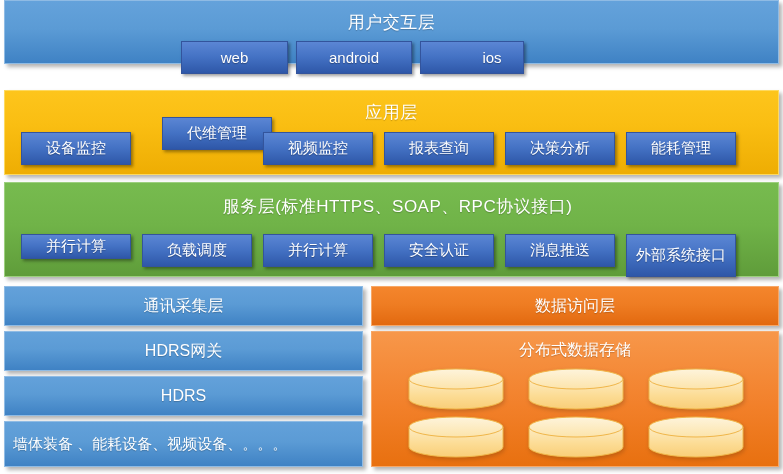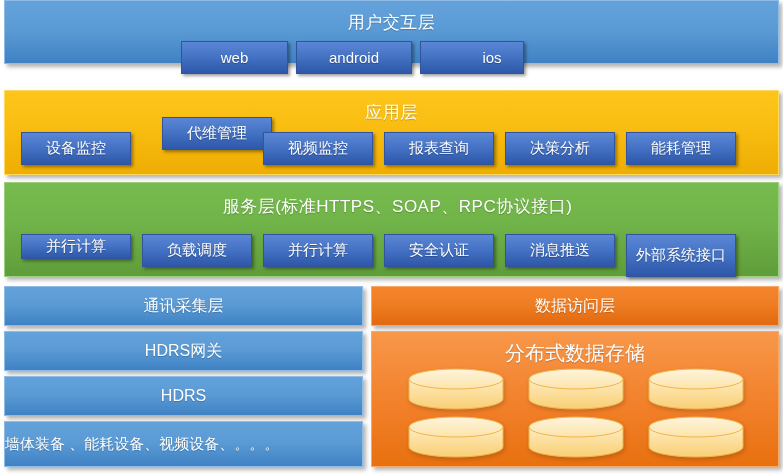--- a/index.html
+++ b/index.html
@@ -85,21 +85,21 @@
     display:flex;
     align-items:center;
     justify-content:center;
     white-space:nowrap;
     box-shadow:3px 3px 4px rgba(0,0,0,.30);
     text-shadow:0 1px 1px rgba(0,0,0,.22);
   }
   #lbar-0{top:286px;height:40px;}
   #lbar-1{top:331px;height:40px;}
   #lbar-2{top:376px;height:40px;}
-  #lbar-3{top:421px;height:46px;justify-content:flex-start;font-size:15px;}
+  #lbar-3{top:421px;height:46px;justify-content:flex-start;padding-left:8px;font-size:15px;}
 
   
   .obar{
     position:absolute;
     box-sizing:border-box;
     left:371px;width:408px;
     background:linear-gradient(180deg,#f4852c 0%,#ef7d23 45%,#e2690f 100%);
     border:1px solid #f7a766;
     color:#ffffff;
     box-shadow:3px 3px 4px rgba(0,0,0,.30);
@@ -110,21 +110,21 @@
     font-size:16px;
     display:flex;align-items:center;justify-content:center;
     white-space:nowrap;
   }
   #obar-store{
     top:331px;height:136px;
     background:linear-gradient(180deg,#f7974a 0%,#f2802a 55%,#e8700f 100%);
   }
   #obar-store .store-title{
     position:absolute;left:0;right:0;top:8px;
-    text-align:center;font-size:20px;color:#fff;
+    text-align:center;font-size:16px;color:#fff;
     text-shadow:0 1px 1px rgba(0,0,0,.22);
     white-space:nowrap;
   }
 
   
   .cyl-group{position:absolute;width:96px;height:92px;}
   .cyl{
     position:absolute;left:0;width:96px;height:42px;
     filter:drop-shadow(1px 2px 2px rgba(0,0,0,.18));
   }

